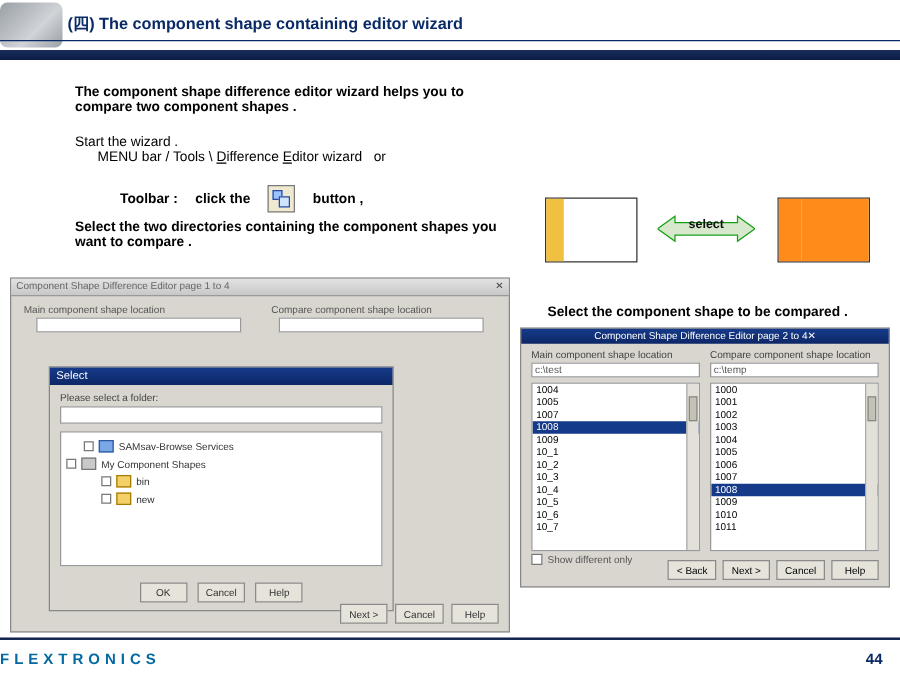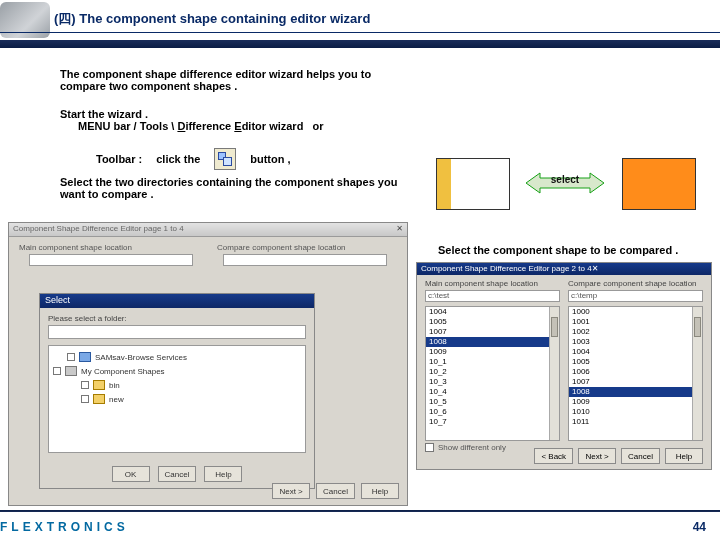--- a/index.html
+++ b/index.html
@@ -40,21 +40,21 @@
   }
   .navy-bar {
     position: absolute;
     left: 0; right: 0; top: 40px;
     height: 8px;
     background: linear-gradient(#1a2d5a,#0a1c44);
   }
 
   
   .intro1 { position:absolute; left:60px; top:68px; width:340px; font-size:11px; font-weight:bold; }
-  .intro2 { position:absolute; left:60px; top:108px; width:360px; font-size:11px; font-weight:bold; }
+  .intro2 { position:absolute; left:60px; top:108px; width:360px; font-size:11px; font-weight:normal; }
   .intro2 .menu-path { padding-left: 18px; display:block; }
   .intro2 u { text-decoration: underline; }
   .toolbar-line { position:absolute; left:96px; top:148px; font-size:11px; font-weight:bold; display:flex; align-items:center; gap:14px; }
   .tb-icon {
     width:22px; height:22px; border:1px solid #7a7a7a; background:#efeacf;
     position:relative;
   }
   .tb-icon::before{
     content:""; position:absolute; left:3px; top:3px; width:6px;height:6px;
     border:1px solid #2a4aa0; background:#9cc2ff;
@@ -159,21 +159,21 @@
   .caption2{
     position:absolute; left:438px; top:244px; font-size:11px; font-weight:bold;
   }
   .wiz2{
     position:absolute; left:416px; top:262px; width:296px; height:208px;
     background:#d9d6cf; border:1px solid #888; font-size:8px;
   }
   .wiz2 .titlebar{
     height:12px; background:linear-gradient(#163a8a,#0d2766);
     color:#fff; font-size:8px; padding:1px 4px;
-    display:flex; justify-content:flex-start;
+    display:flex; justify-content:center;
   }
   .wiz2 .cols{
     display:flex; gap:8px; padding:4px 8px 0 8px;
   }
   .wiz2 .col{ flex:1; }
   .wiz2 .col-lbl{ font-size:8px; color:#444; white-space:nowrap; overflow:hidden;}
   .wiz2 .col-path{
     height:12px; background:#fff; border:1px solid #999; margin:2px 0 4px;
     font-size:8px; padding:0 2px; color:#555; overflow:hidden; white-space:nowrap;
   }

